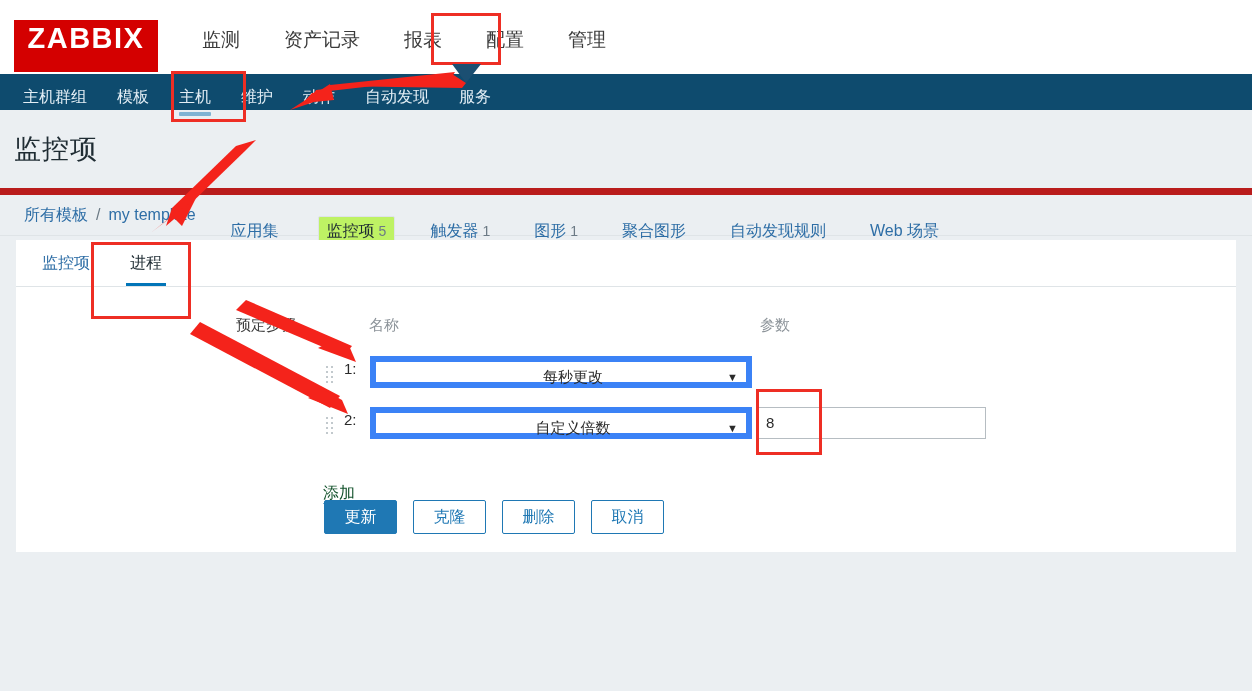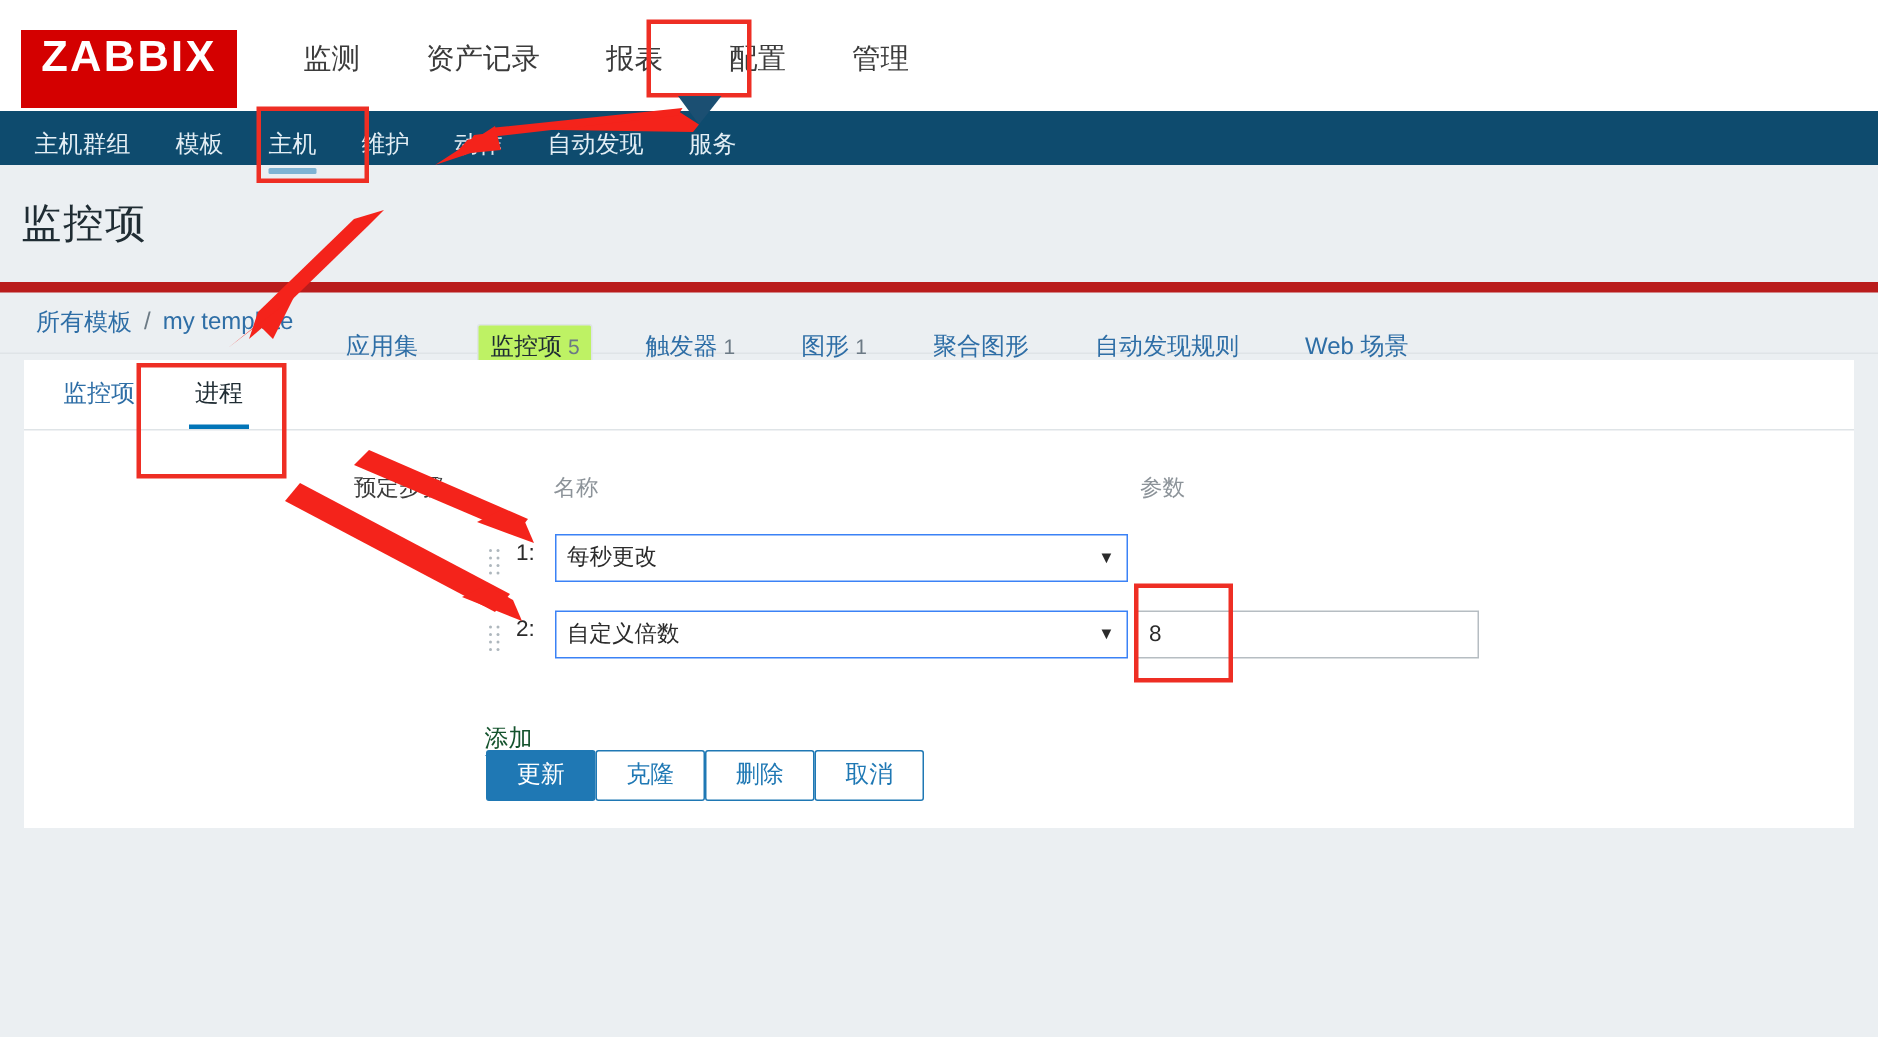--- a/index.html
+++ b/index.html
@@ -233,28 +233,29 @@
     font-size: 15px;
     color: #2b2b2b;
     line-height: 22px;
   }
   .step-select {
     position: absolute;
     left: 370px;
     top: 0px;
     width: 382px;
     height: 32px;
-    border: 1px solid #3b82f6;
+    border: 6px solid #3b82f6;
     background: #ffffff;
     box-sizing: border-box;
     font-size: 15px;
     color: #2b2b2b;
     line-height: 30px;
-    padding-left: 7px;
-    cursor: pointer;
+    padding-left: 24px;
+    cursor: pointer;
+    text-align: center;
   }
   .step-select .caret {
     position: absolute;
     right: 8px;
     top: 0px;
     font-size: 11px;
     color: #2b2b2b;
     line-height: 30px;
   }
   .step-param {
@@ -281,20 +282,21 @@
     border-bottom: 1px dotted #7da8c9;
     cursor: pointer;
     line-height: 20px;
   }
 
   #action-buttons {
     position: absolute;
     left: 324px;
     top: 500px;
     display: flex;
+    gap: 16px;
   }
   .btn {
     height: 34px;
     min-width: 73px;
     border: 1px solid #1f78b4;
     border-radius: 2px;
     background: #ffffff;
     color: #1f78b4;
     font-size: 16px;
     line-height: 32px;

